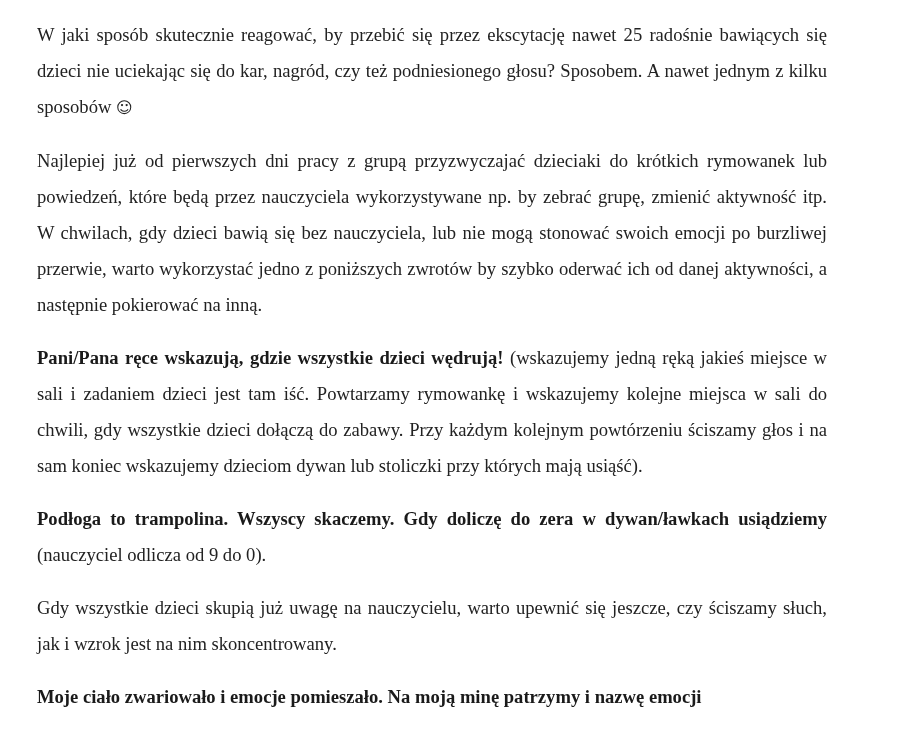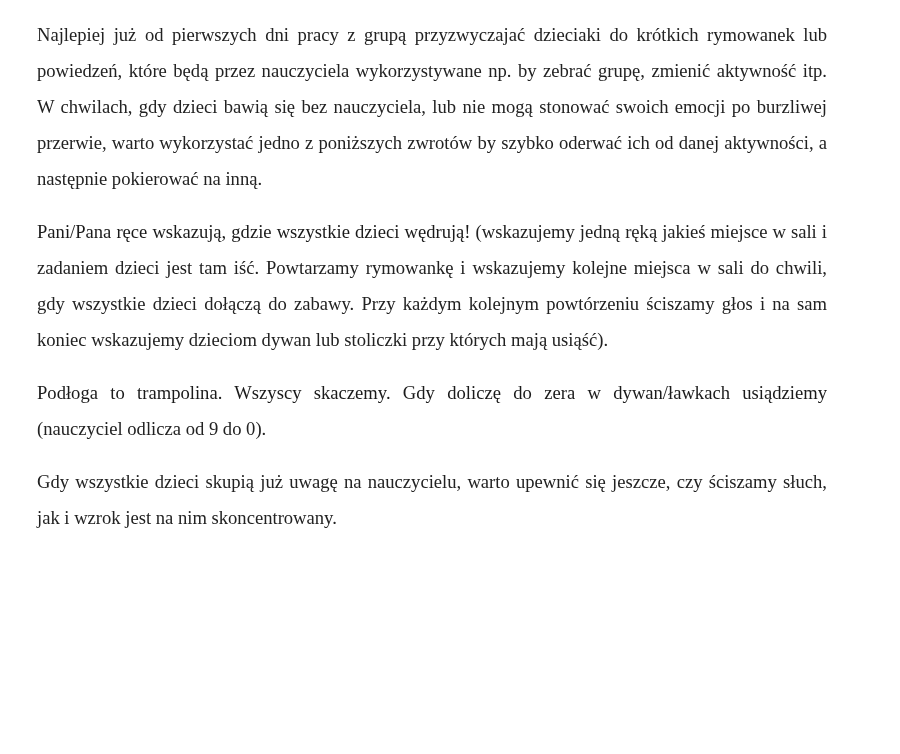--- a/index.html
+++ b/index.html
@@ -23,44 +23,51 @@
       line-height: 36px;
       color: #222222;
       text-align: justify;
     }
     .para {
       margin: 0 0 17px 0;
       text-align: justify;
       text-align-last: left;
     }
     .bold {
-      font-weight: normal;
+      font-weight: bold;
       color: #1a1a1a;
     }
     .smiley {
       font-family: "DejaVu Sans", sans-serif;
       font-size: 16px;
     }
   </style>
 </head>
 <body>
 
 <div class="page">
 
+  <p class="para">
+    <span>W jaki sposób skutecznie reagować, by przebić się przez ekscytację nawet 25 radośnie bawiących się dzieci nie uciekając się do kar, nagród, czy też podniesionego głosu? Sposobem. A nawet jednym z kilku sposobów</span>
+    <span class="smiley">☺</span>
+  </p>
 
   <p class="para">
     <span>Najlepiej już od pierwszych dni pracy z grupą przyzwyczajać dzieciaki do krótkich rymowanek lub powiedzeń, które będą przez nauczyciela wykorzystywane np. by zebrać grupę, zmienić aktywność itp. W chwilach, gdy dzieci bawią się bez nauczyciela, lub nie mogą stonować swoich emocji po burzliwej przerwie, warto wykorzystać jedno z poniższych zwrotów by szybko oderwać ich od danej aktywności, a następnie pokierować na inną.</span>
   </p>
 
   <p class="para">
     <span class="bold">Pani/Pana ręce wskazują, gdzie wszystkie dzieci wędrują!</span><span> (wskazujemy jedną ręką jakieś miejsce w sali i zadaniem dzieci jest tam iść. Powtarzamy rymowankę i wskazujemy kolejne miejsca w sali do chwili, gdy wszystkie dzieci dołączą do zabawy. Przy każdym kolejnym powtórzeniu ściszamy głos i na sam koniec wskazujemy dzieciom dywan lub stoliczki przy których mają usiąść).</span>
   </p>
 
   <p class="para">
     <span class="bold">Podłoga to trampolina. Wszyscy skaczemy. Gdy doliczę do zera w dywan/ławkach usiądziemy</span><span> (nauczyciel odlicza od 9 do 0).</span>
   </p>
 
   <p class="para">
     <span>Gdy wszystkie dzieci skupią już uwagę na nauczycielu, warto upewnić się jeszcze, czy ściszamy słuch, jak i wzrok jest na nim skoncentrowany.</span>
   </p>
 
+  <p class="para">
+    <span class="bold">Moje ciało zwariowało i emocje pomieszało. Na moją minę patrzymy i nazwę emocji</span>
+  </p>
 
 </div>
 
 </body></html>

